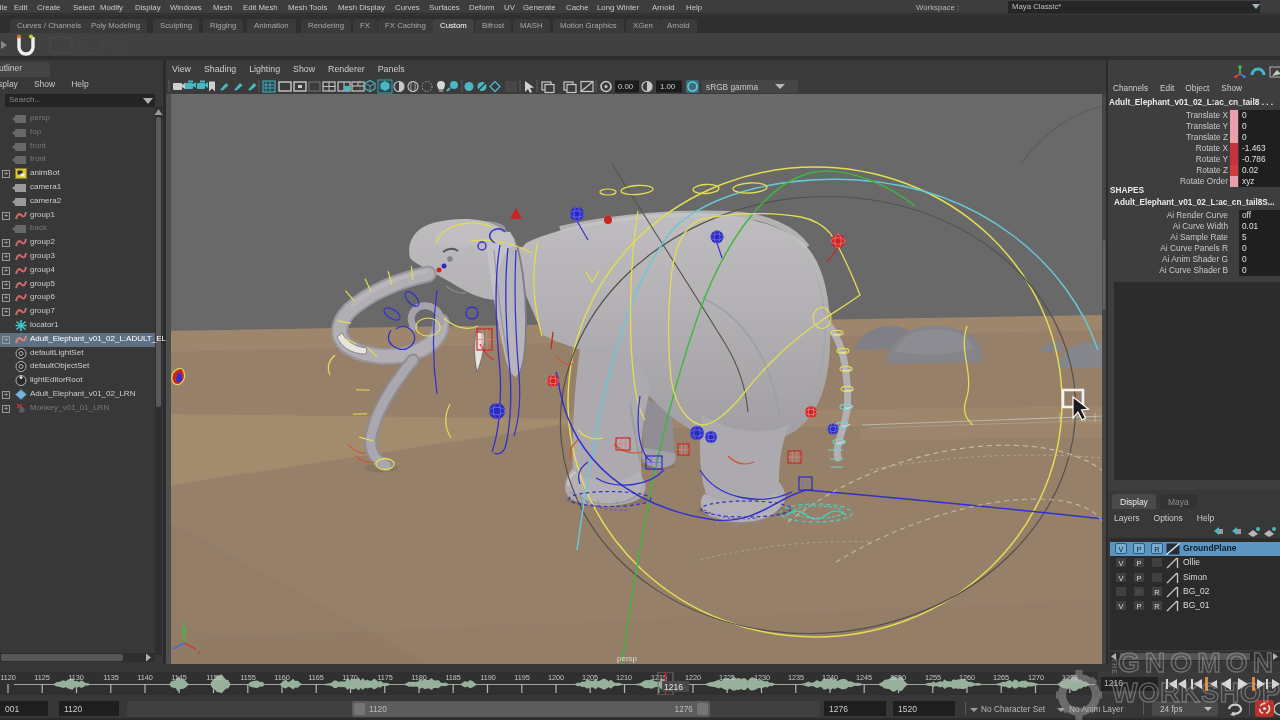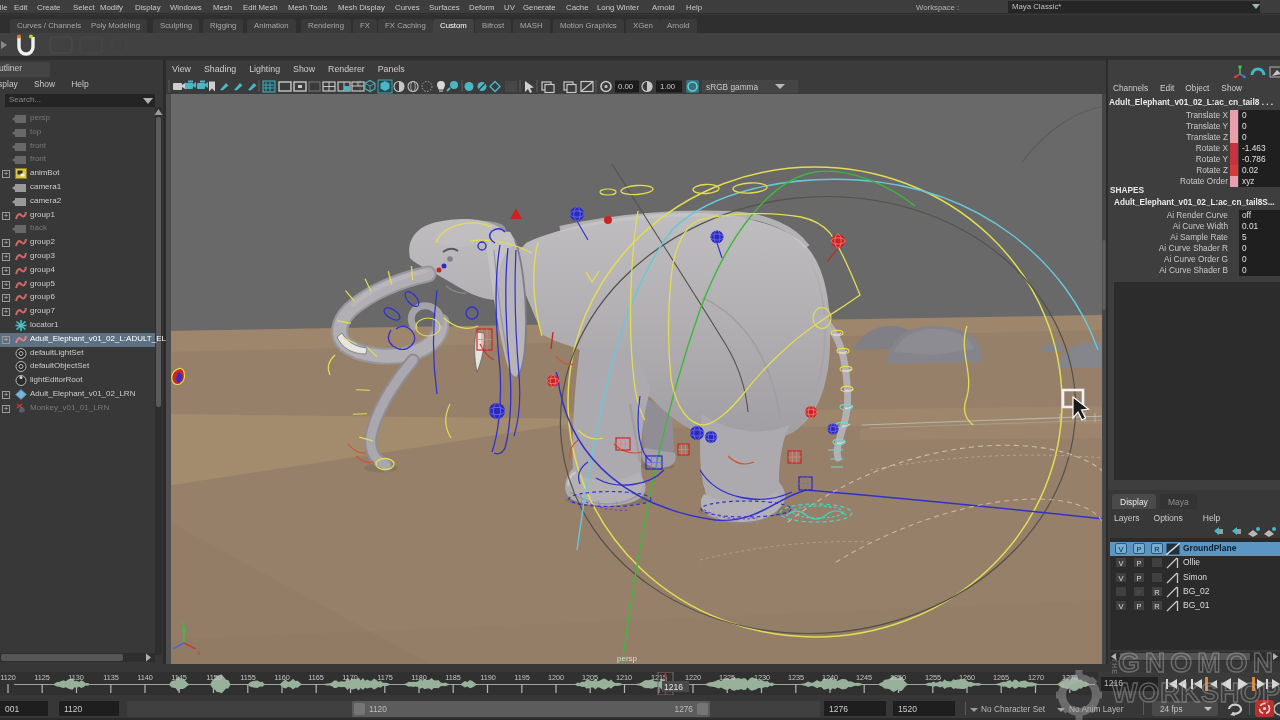--- a/index.html
+++ b/index.html
@@ -681,40 +681,40 @@
       </div>
     <div class="cbrow" style="top:161px">
         <span class="lab" style="right:52px">Ai Curve Width</span>
         <span class="val">0.01</span>
       </div>
     <div class="cbrow" style="top:172px">
         <span class="lab" style="right:52px">Ai Sample Rate</span>
         <span class="val">5</span>
       </div>
     <div class="cbrow" style="top:183px">
-        <span class="lab" style="right:52px">Ai Curve Shader R</span>
+        <span class="lab" style="right:52px">Ai Curve Panels R</span>
         <span class="val">0</span>
       </div>
     <div class="cbrow" style="top:194px">
-        <span class="lab" style="right:52px">Ai Curve Order G</span>
+        <span class="lab" style="right:52px">Ai Anim Shader G</span>
         <span class="val">0</span>
       </div>
     <div class="cbrow" style="top:205px">
         <span class="lab" style="right:52px">Ai Curve Shader B</span>
         <span class="val">0</span>
       </div>
   </div>
   <div id="cbdark" class="abs">
       <div class="inner"></div>
     </div>
 
   <div id="layers" class="abs">
     <div class="tab" style="left:4px;background:#4a4a4a;color:#eaeaea;border-radius:3px 3px 0 0">Display</div>
     <div class="tab" style="left:52px;background:#333333;color:#8e8e8e;border-radius:3px 3px 0 0">Maya</div>
-    <div class="menu"><span style="margin-right:14px">Layers</span><span style="margin-right:20px">Options</span><span>Help</span></div>
+    <div class="menu"><span style="margin-right:14px">Layers</span><span style="margin-right:14px">Options</span><span>Help</span></div>
     <svg width="66" height="12" style="position:absolute;left:104px;top:36px">
       <g>
         <path d="M2,5 l5,-4 v8 z" fill="#49b8c4"></path>
           <rect x="7" y="3" width="4" height="5" fill="#9a9a9a"></rect>
         <path d="M20,5 l5,-4 v8 z" fill="#49b8c4"></path>
           <rect x="25" y="3" width="4" height="5" fill="#9a9a9a"></rect>
         <path d="M36,8 l5,-4 l5,4 l-5,3 z" fill="#b8b8b8"></path>
           <circle cx="46" cy="3" r="2" fill="#49b8c4"></circle>
         <path d="M52,8 l5,-4 l5,4 l-5,3 z" fill="#b8b8b8"></path>
           <circle cx="62" cy="3" r="2" fill="#49b8c4"></circle>

